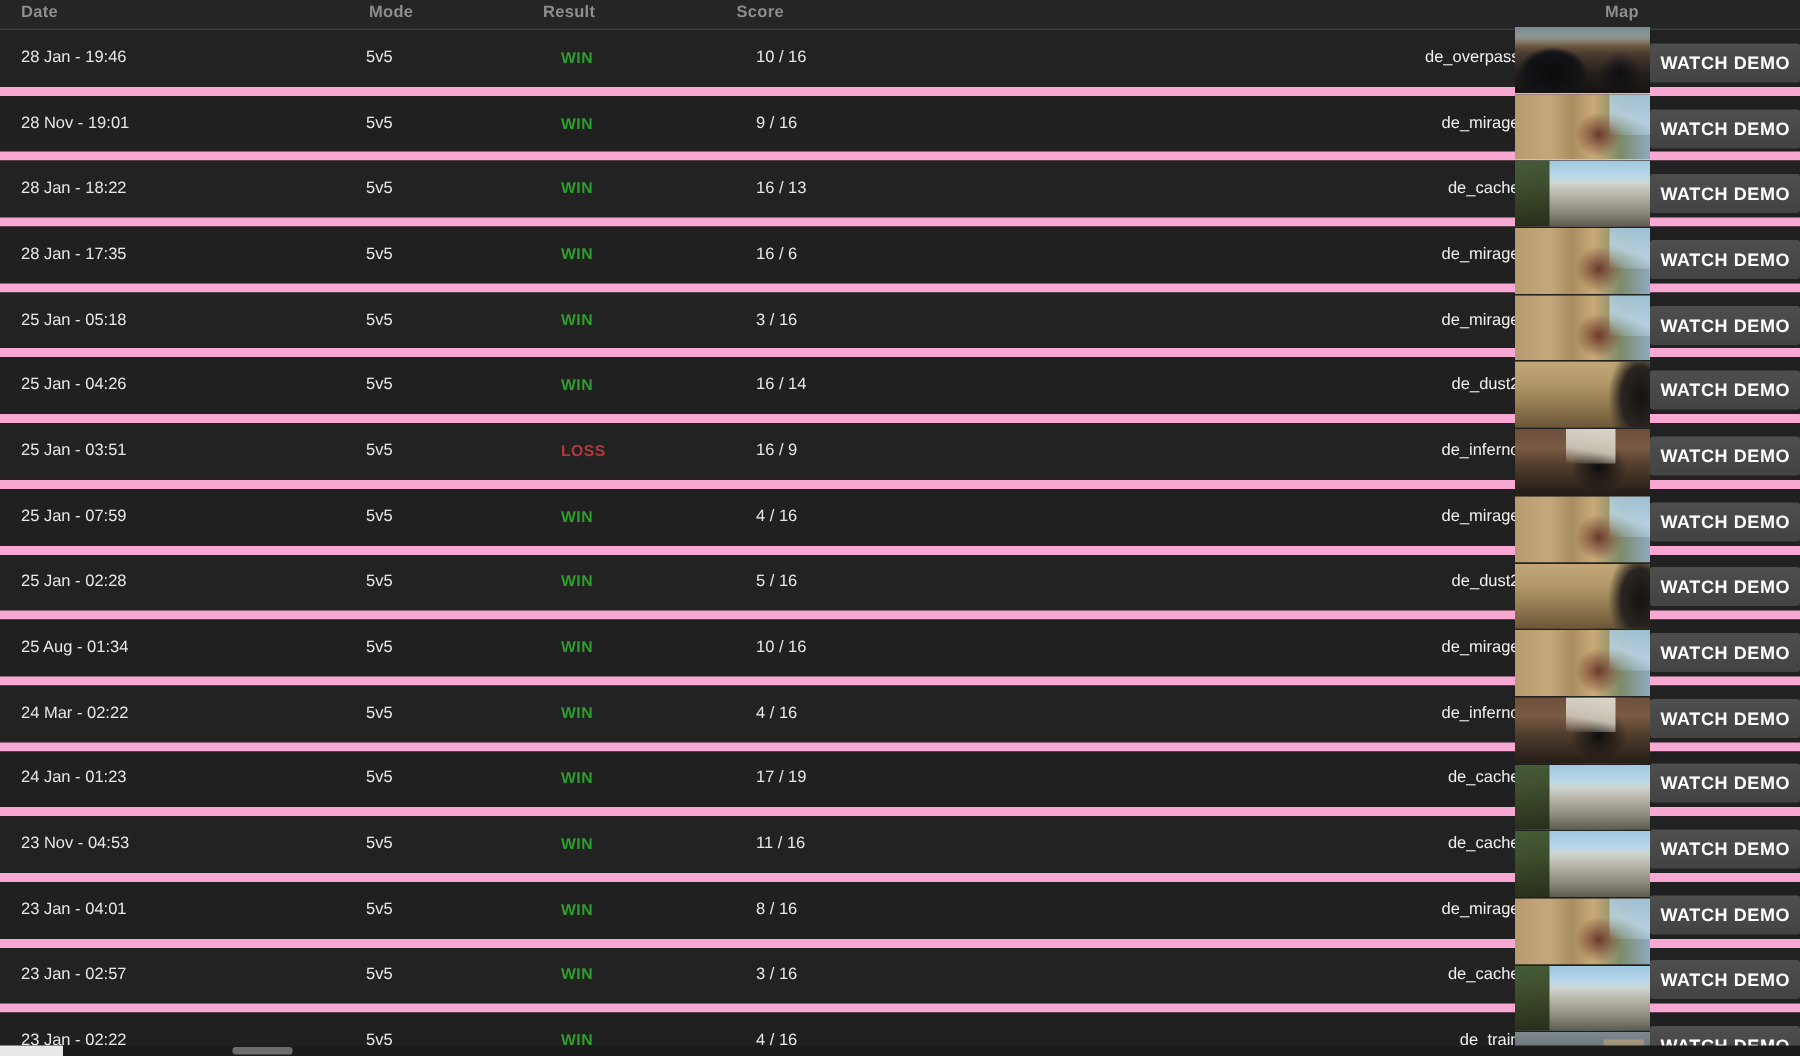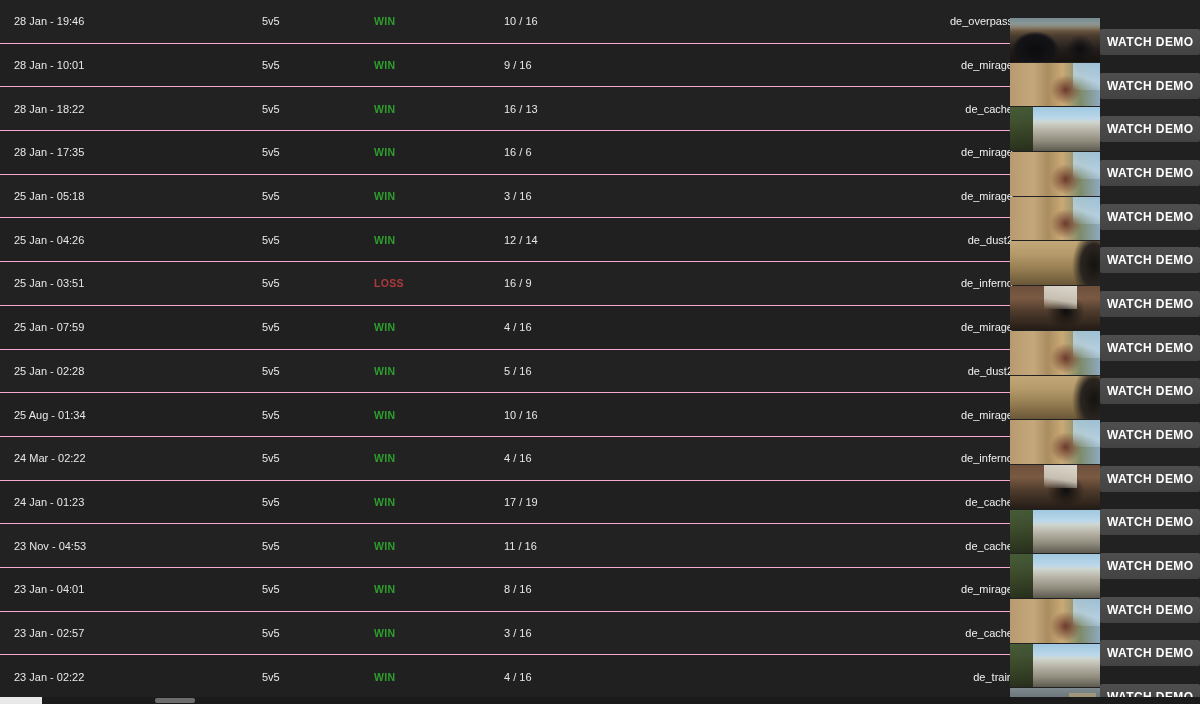--- a/index.html
+++ b/index.html
@@ -37,35 +37,35 @@
   .th-mode  { left:246px; }
   .th-result{ left:362px; }
   .th-score { left:491px; }
   .th-map   { left:1070px; }
 
   
   .tbody{ position:relative; }
   .row{
     position:relative;
     height:43.7px;
-    border-bottom:1px solid #f9a8d4;
+    border-bottom:6px solid #f9a8d4;
     background:#222222;
   }
   .row:nth-child(even){ background:#202020; }
   .cell{
     position:absolute;
     top:50%;
     transform:translateY(-50%);
     font-size:11px;
     color:#e8e8e8;
     white-space:nowrap;
     line-height:1;
   }
   .c-date  { left:14px; }
-  .c-mode  { left:262px; }
+  .c-mode  { left:244px; }
   .c-result{ left:362px; font-weight:700; font-size:10.5px; letter-spacing:.3px;margin-left:12px; }
   .c-result.win { color:#2e9e2e; }
   .c-result.loss{ color:#b0393b; }
   .c-score { left:491px;margin-left:13px; }
   .c-map {
     right:187px;
     text-align:right;
     color:#f0f0f0;
   }
 
@@ -204,31 +204,38 @@
     left:0; top:0;
     width:42px; height:7px;
     background:#e9e9e9;
   }
 </style>
 </head>
 <body>
 
 <div class="table-wrap">
 
+  <div class="thead">
+    <span class="th th-date">Date</span>
+    <span class="th th-mode">Mode</span>
+    <span class="th th-result">Result</span>
+    <span class="th th-score">Score</span>
+    <span class="th th-map">Map</span>
+  </div>
 
   <div class="tbody" id="tbody">
       <div class="row">
         <span class="cell c-date">28 Jan - 19:46</span>
         <span class="cell c-mode">5v5</span>
         <span class="cell c-result win">WIN</span>
         <span class="cell c-score">10 / 16</span>
         <span class="cell c-map">de_overpass</span>
       </div>
       <div class="row">
-        <span class="cell c-date">28 Jan - 10:01</span>
+        <span class="cell c-date">28 Nov - 19:01</span>
         <span class="cell c-mode">5v5</span>
         <span class="cell c-result win">WIN</span>
         <span class="cell c-score">9 / 16</span>
         <span class="cell c-map">de_mirage</span>
       </div>
       <div class="row">
         <span class="cell c-date">28 Jan - 18:22</span>
         <span class="cell c-mode">5v5</span>
         <span class="cell c-result win">WIN</span>
         <span class="cell c-score">16 / 13</span>
@@ -245,21 +252,21 @@
         <span class="cell c-date">25 Jan - 05:18</span>
         <span class="cell c-mode">5v5</span>
         <span class="cell c-result win">WIN</span>
         <span class="cell c-score">3 / 16</span>
         <span class="cell c-map">de_mirage</span>
       </div>
       <div class="row">
         <span class="cell c-date">25 Jan - 04:26</span>
         <span class="cell c-mode">5v5</span>
         <span class="cell c-result win">WIN</span>
-        <span class="cell c-score">12 / 14</span>
+        <span class="cell c-score">16 / 14</span>
         <span class="cell c-map">de_dust2</span>
       </div>
       <div class="row">
         <span class="cell c-date">25 Jan - 03:51</span>
         <span class="cell c-mode">5v5</span>
         <span class="cell c-result loss">LOSS</span>
         <span class="cell c-score">16 / 9</span>
         <span class="cell c-map">de_inferno</span>
       </div>
       <div class="row">

